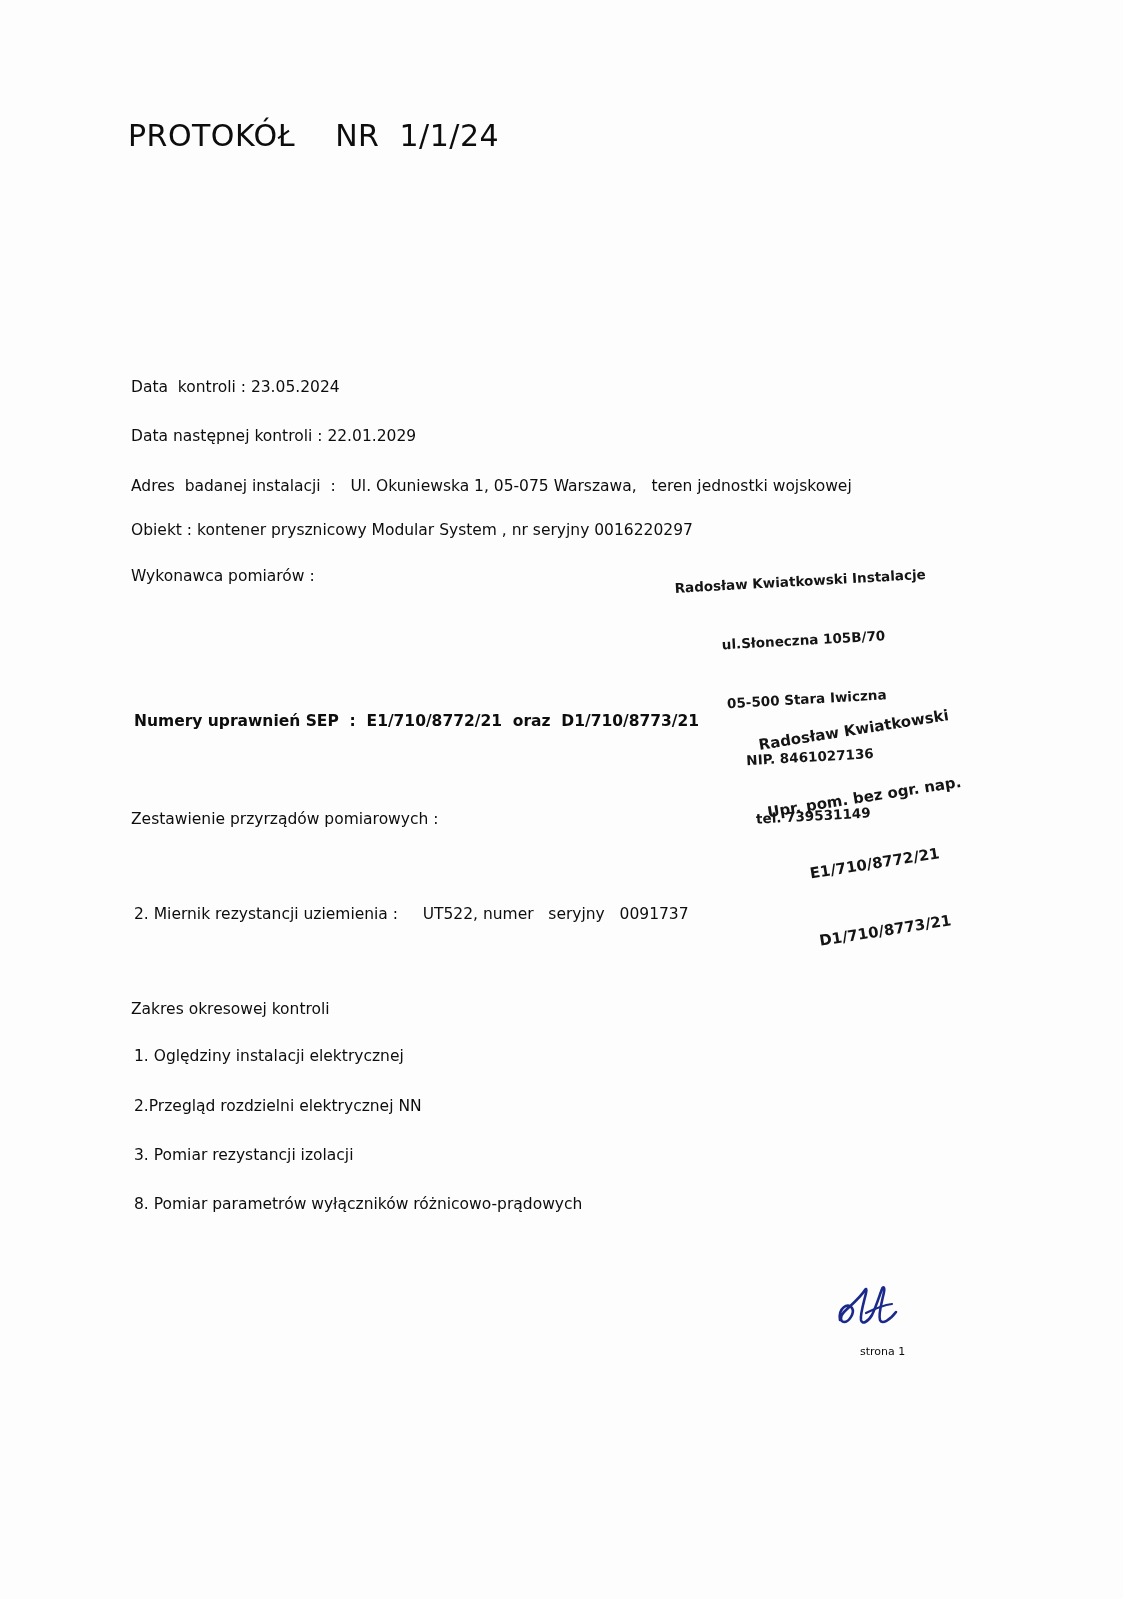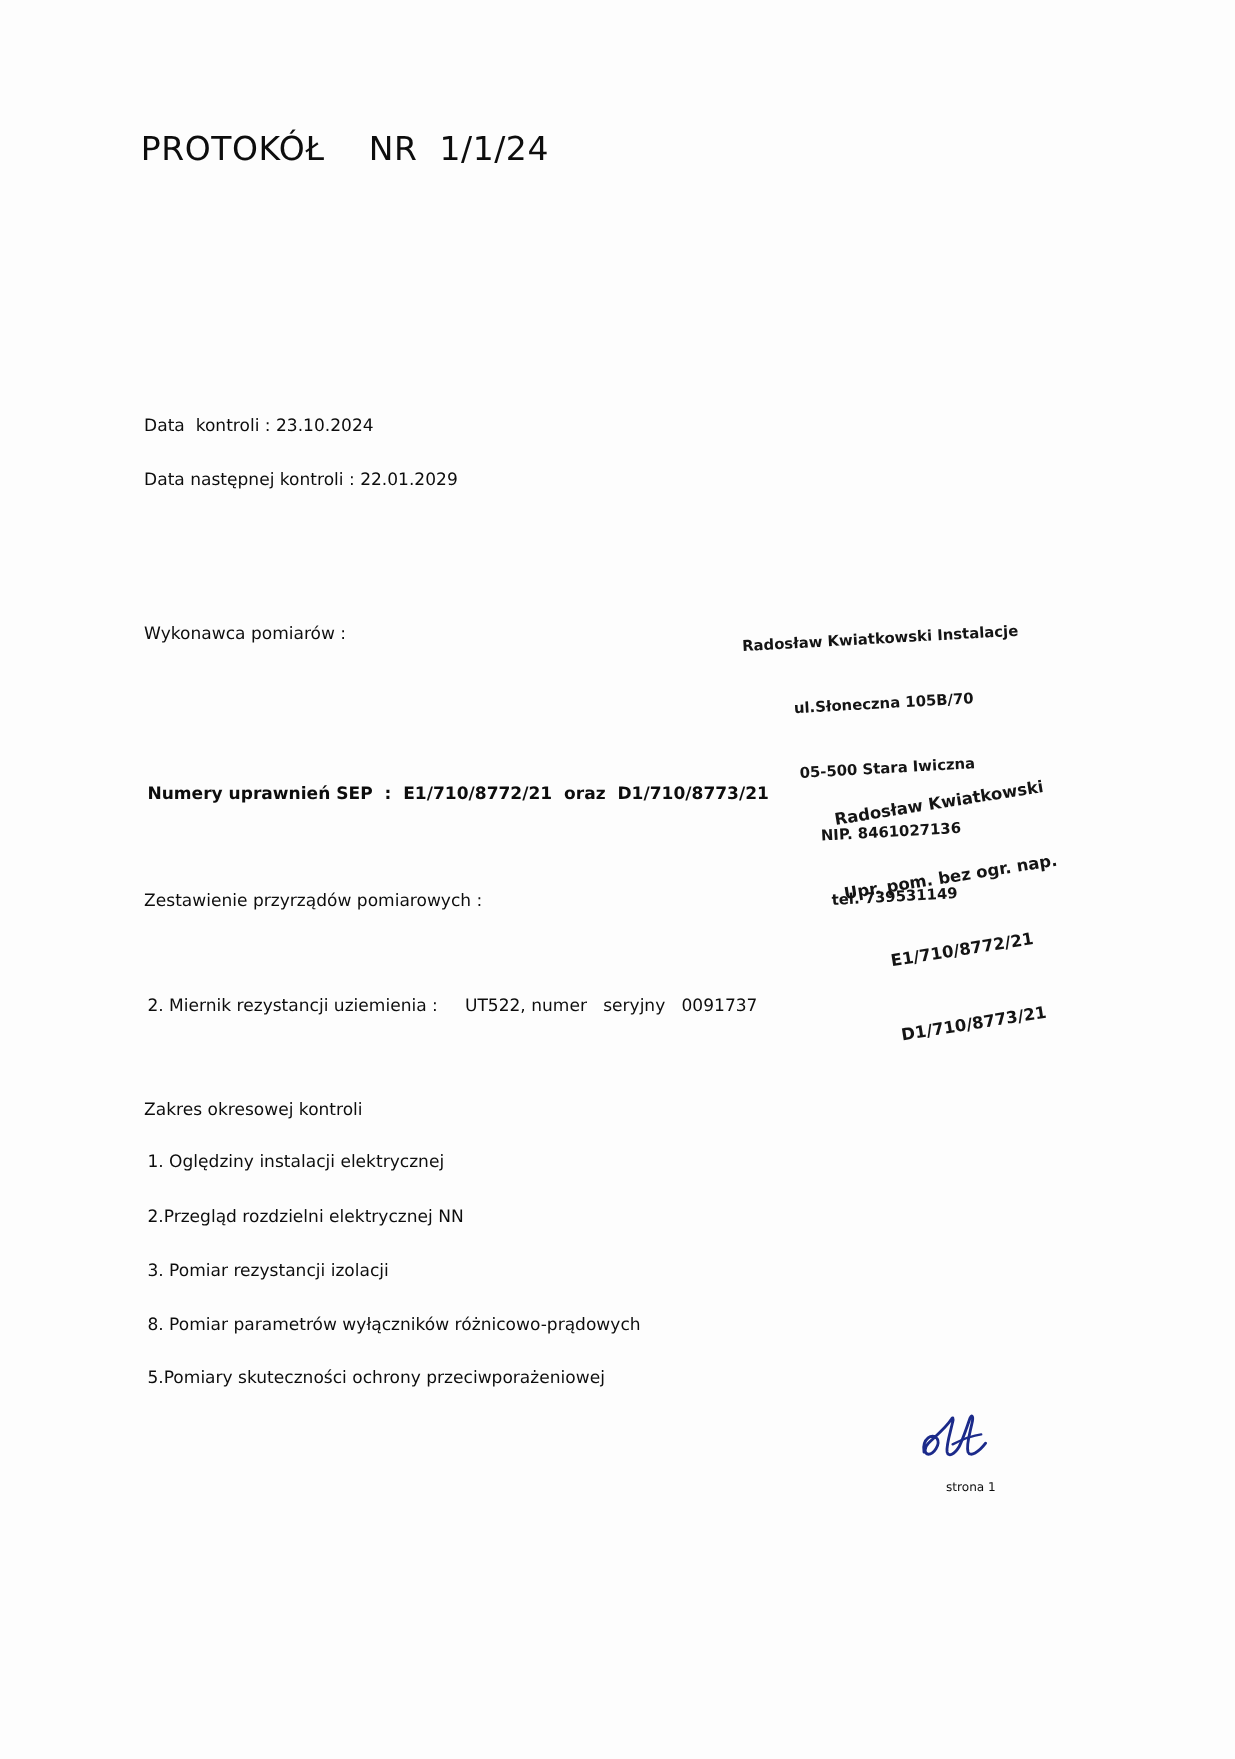--- a/index.html
+++ b/index.html
@@ -114,22 +114,24 @@
   }
 </style>
 </head>
 <body>
 
 <div class="page">
 
   <div class="doc-title">PROTOKÓŁ    NR  1/1/24</div>
 
 
-  <div class="line meta-1">Data  kontroli : 23.10.2024</div>
+  <div class="line meta-1">Data  kontroli : 23.05.2024</div>
   <div class="line meta-2">Data następnej kontroli : 22.01.2029</div>
+  <div class="line meta-3">Adres  badanej instalacji  :   Ul. Okuniewska 1, 05-075 Warszawa,   teren jednostki wojskowej</div>
+  <div class="line meta-4">Obiekt : kontener prysznicowy Modular System , nr seryjny 0016220297</div>
   <div class="line meta-5">Wykonawca pomiarów :</div>
 
   <div class="stamp stamp-company">
     <span class="stamp-line">Radosław Kwiatkowski Instalacje</span>
     <span class="stamp-line">ul.Słoneczna 105B/70</span>
     <span class="stamp-line">05-500 Stara Iwiczna</span>
     <span class="stamp-line">NIP. 8461027136</span>
     <span class="stamp-line">tel. 739531149</span>
   </div>
 
@@ -143,21 +145,20 @@
   </div>
 
   <div class="line instr-header">Zestawienie przyrządów pomiarowych :</div>
   <div class="line instr-2">2. Miernik rezystancji uziemienia :     UT522, numer   seryjny   0091737</div>
 
   <div class="line scope-header">Zakres okresowej kontroli</div>
   <div class="line scope-1">1. Oględziny instalacji elektrycznej</div>
   <div class="line scope-2">2.Przegląd rozdzielni elektrycznej NN</div>
   <div class="line scope-3">3. Pomiar rezystancji izolacji</div>
   <div class="line scope-4">8. Pomiar parametrów wyłączników różnicowo-prądowych</div>
-  <div class="line scope-5">5.Pomiary skuteczności ochrony przeciwporażeniowej</div>
 
   <div class="signature">
     <svg width="110" height="70" viewBox="0 0 110 70" fill="none" xmlns="http://www.w3.org/2000/svg" aria-hidden="true">
       <path d="M8 40 C6 28, 16 22, 20 28 C23 33, 17 42, 12 42 C8 42, 8 36, 12 32 C18 26, 28 18, 33 10 C34 8, 35 9, 34 13 C32 22, 28 34, 29 40 C30 45, 36 42, 40 35 C44 27, 48 14, 50 9 C51 6, 53 7, 52 12 C50 22, 46 34, 48 40 C50 45, 58 40, 64 32" stroke="#1b2a8a" stroke-width="2.6" stroke-linecap="round" stroke-linejoin="round"></path>
       <path d="M34 33 C42 29, 52 25, 60 24" stroke="#1b2a8a" stroke-width="2.2" stroke-linecap="round"></path>
     </svg>
   </div>
 
   <div class="page-number">strona 1</div>
 

